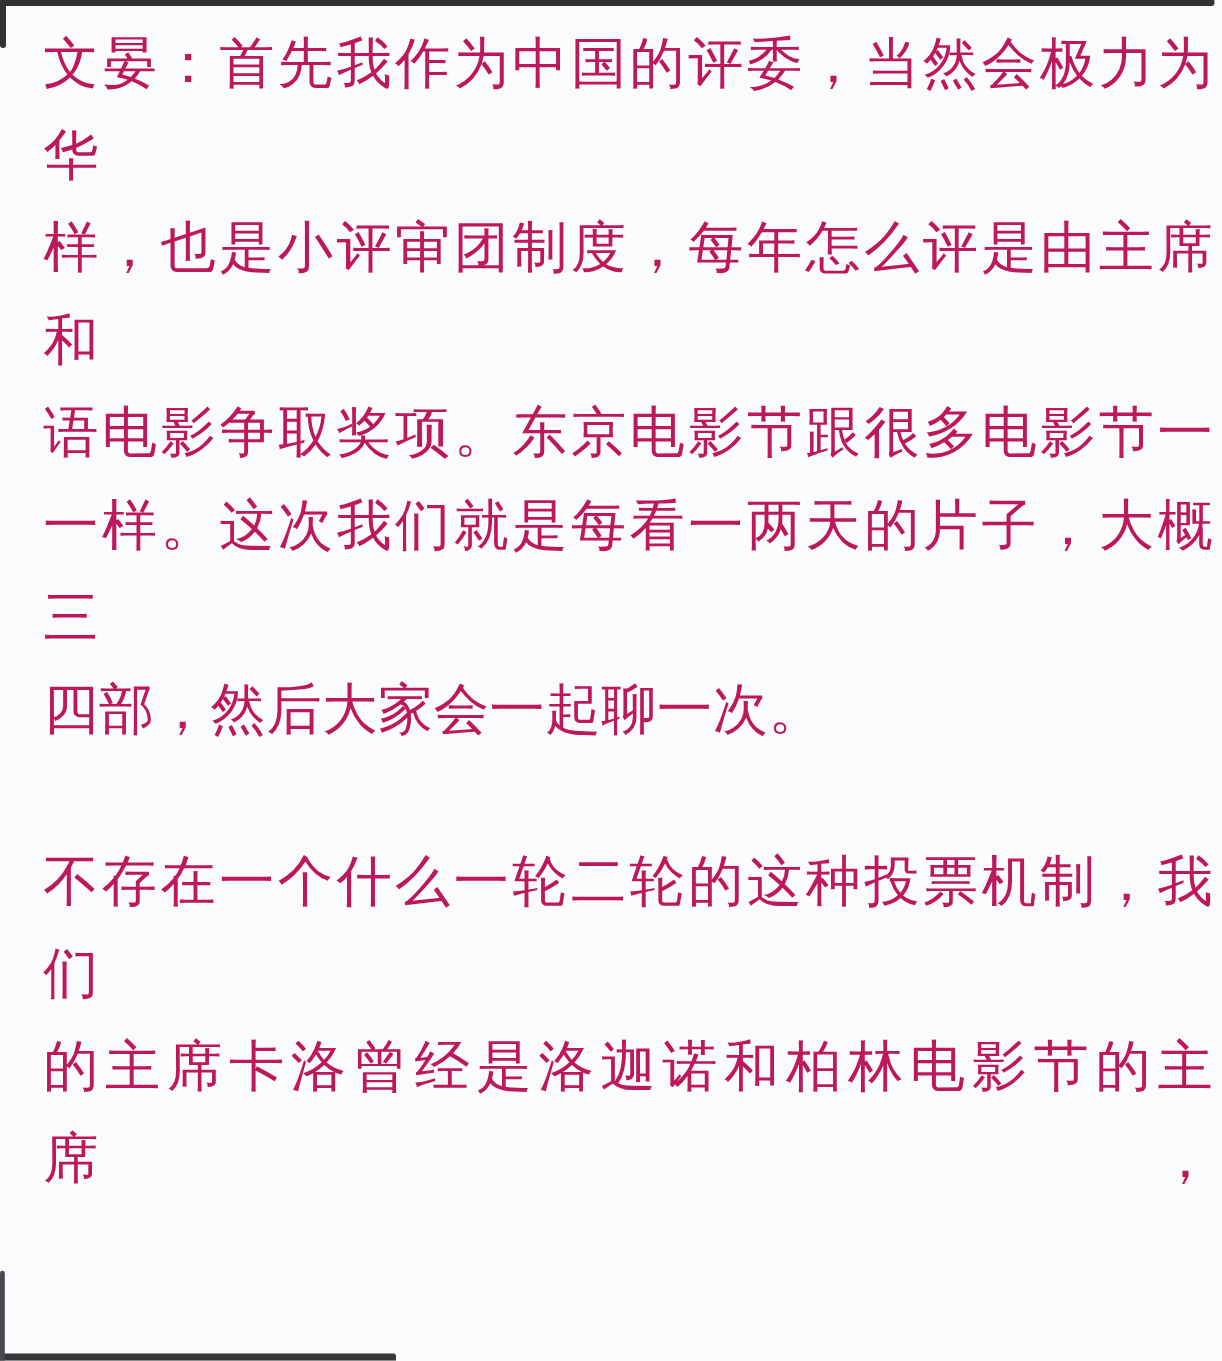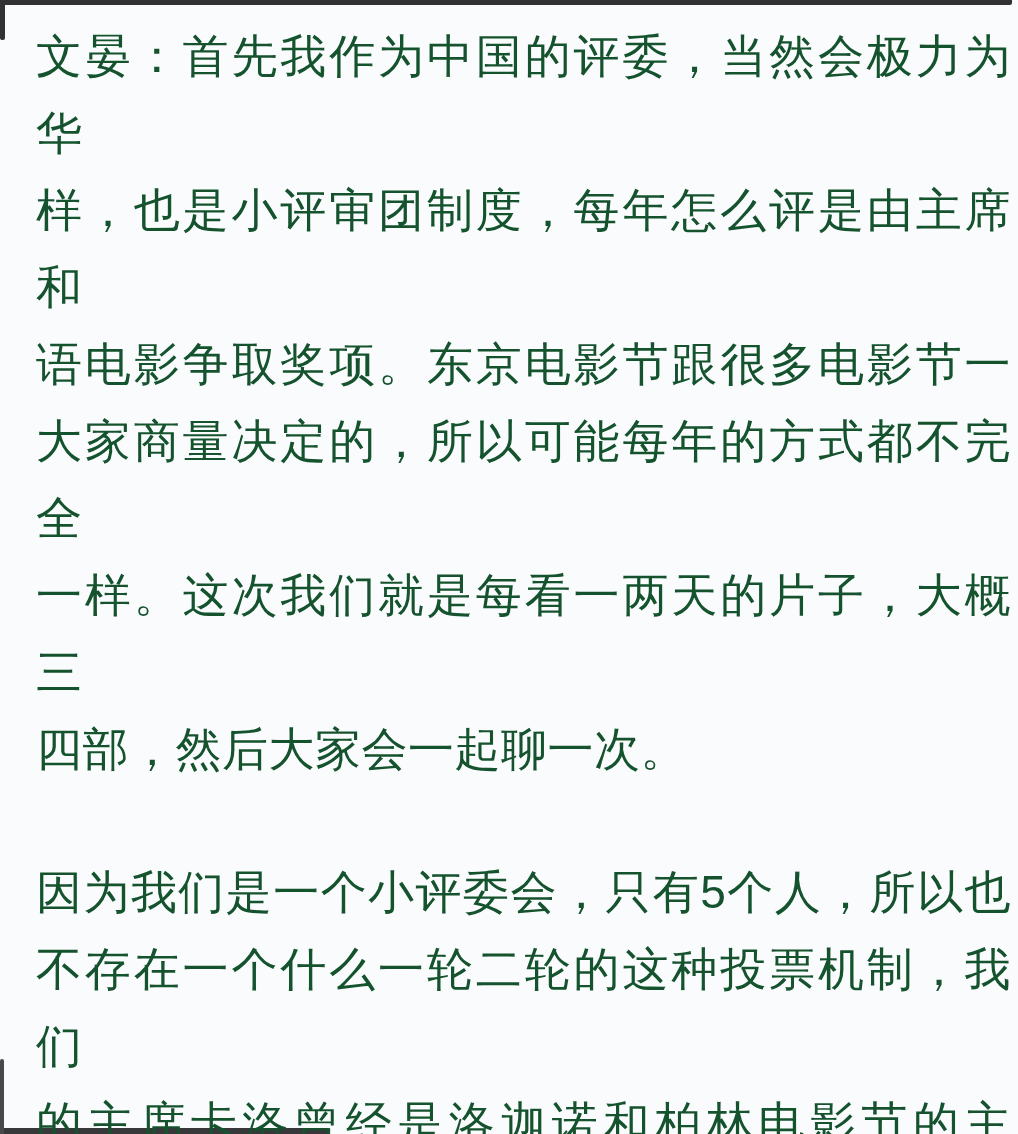--- a/index.html
+++ b/index.html
@@ -30,22 +30,23 @@
 
   .text-line {
     font-size: 46px;
     line-height: 77px;
     letter-spacing: 0.5px;
     text-align: justify;
     text-align-last: justify;
     text-justify: inter-character;
     -moz-text-align-last: justify;
     white-space: normal;
-    color: #14532d;
+    color: #be185d;
     font-weight: 400;
+    font-family: Liberation Mono, monospace;
   }
 
   .text-line.last-line {
     text-align: right;
     text-align-last: left;
     -moz-text-align-last: left;
   }
 
   
   .edge-top {
@@ -84,25 +85,23 @@
 <div class="edge-left-top"></div>
 <div class="edge-bottom"></div>
 <div class="edge-left-bottom"></div>
 
 <div class="text-block">
 
   <div class="paragraph">
     <div class="text-line">文晏：首先我作为中国的评委，当然会极力为华</div>
     <div class="text-line">样，也是小评审团制度，每年怎么评是由主席和</div>
     <div class="text-line">语电影争取奖项。东京电影节跟很多电影节一</div>
-    <div class="text-line">大家商量决定的，所以可能每年的方式都不完全</div>
     <div class="text-line">一样。这次我们就是每看一两天的片子，大概三</div>
     <div class="text-line last-line">四部，然后大家会一起聊一次。</div>
   </div>
 
   <div class="paragraph">
-    <div class="text-line">因为我们是一个小评委会，只有5个人，所以也</div>
     <div class="text-line">不存在一个什么一轮二轮的这种投票机制，我们</div>
     <div class="text-line">的主席卡洛曾经是洛迦诺和柏林电影节的主席，</div>
 
   </div>
 
 </div>
 
 </body></html>

